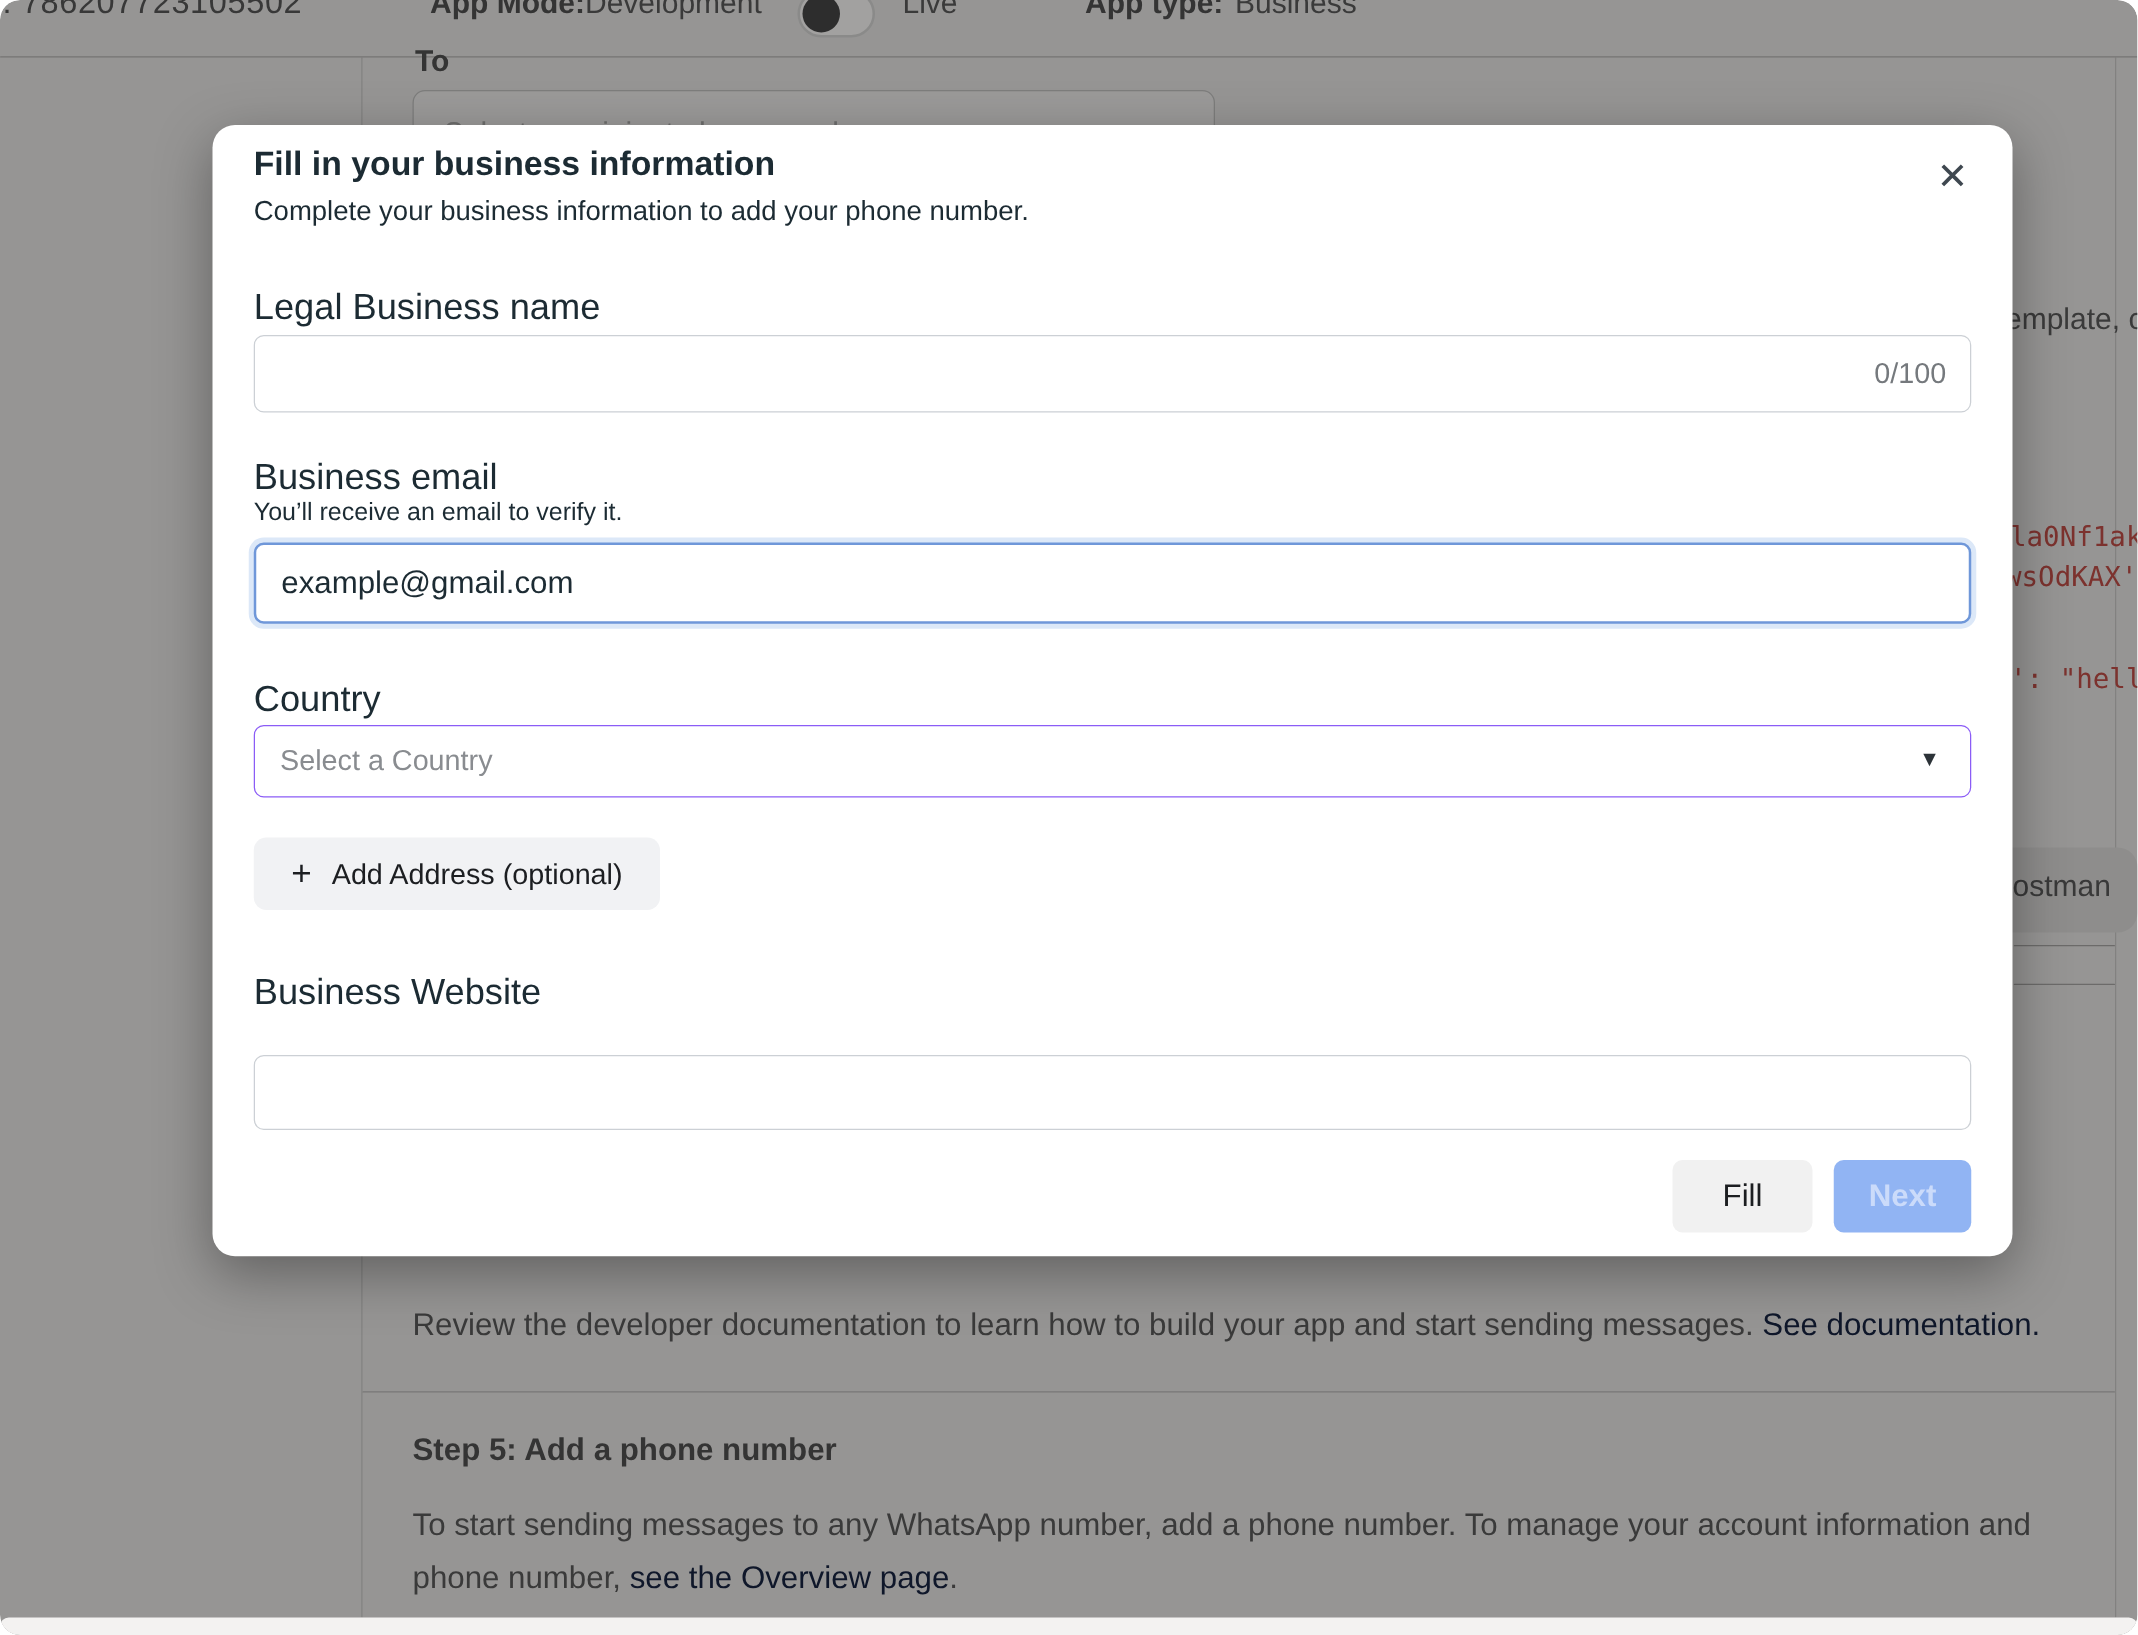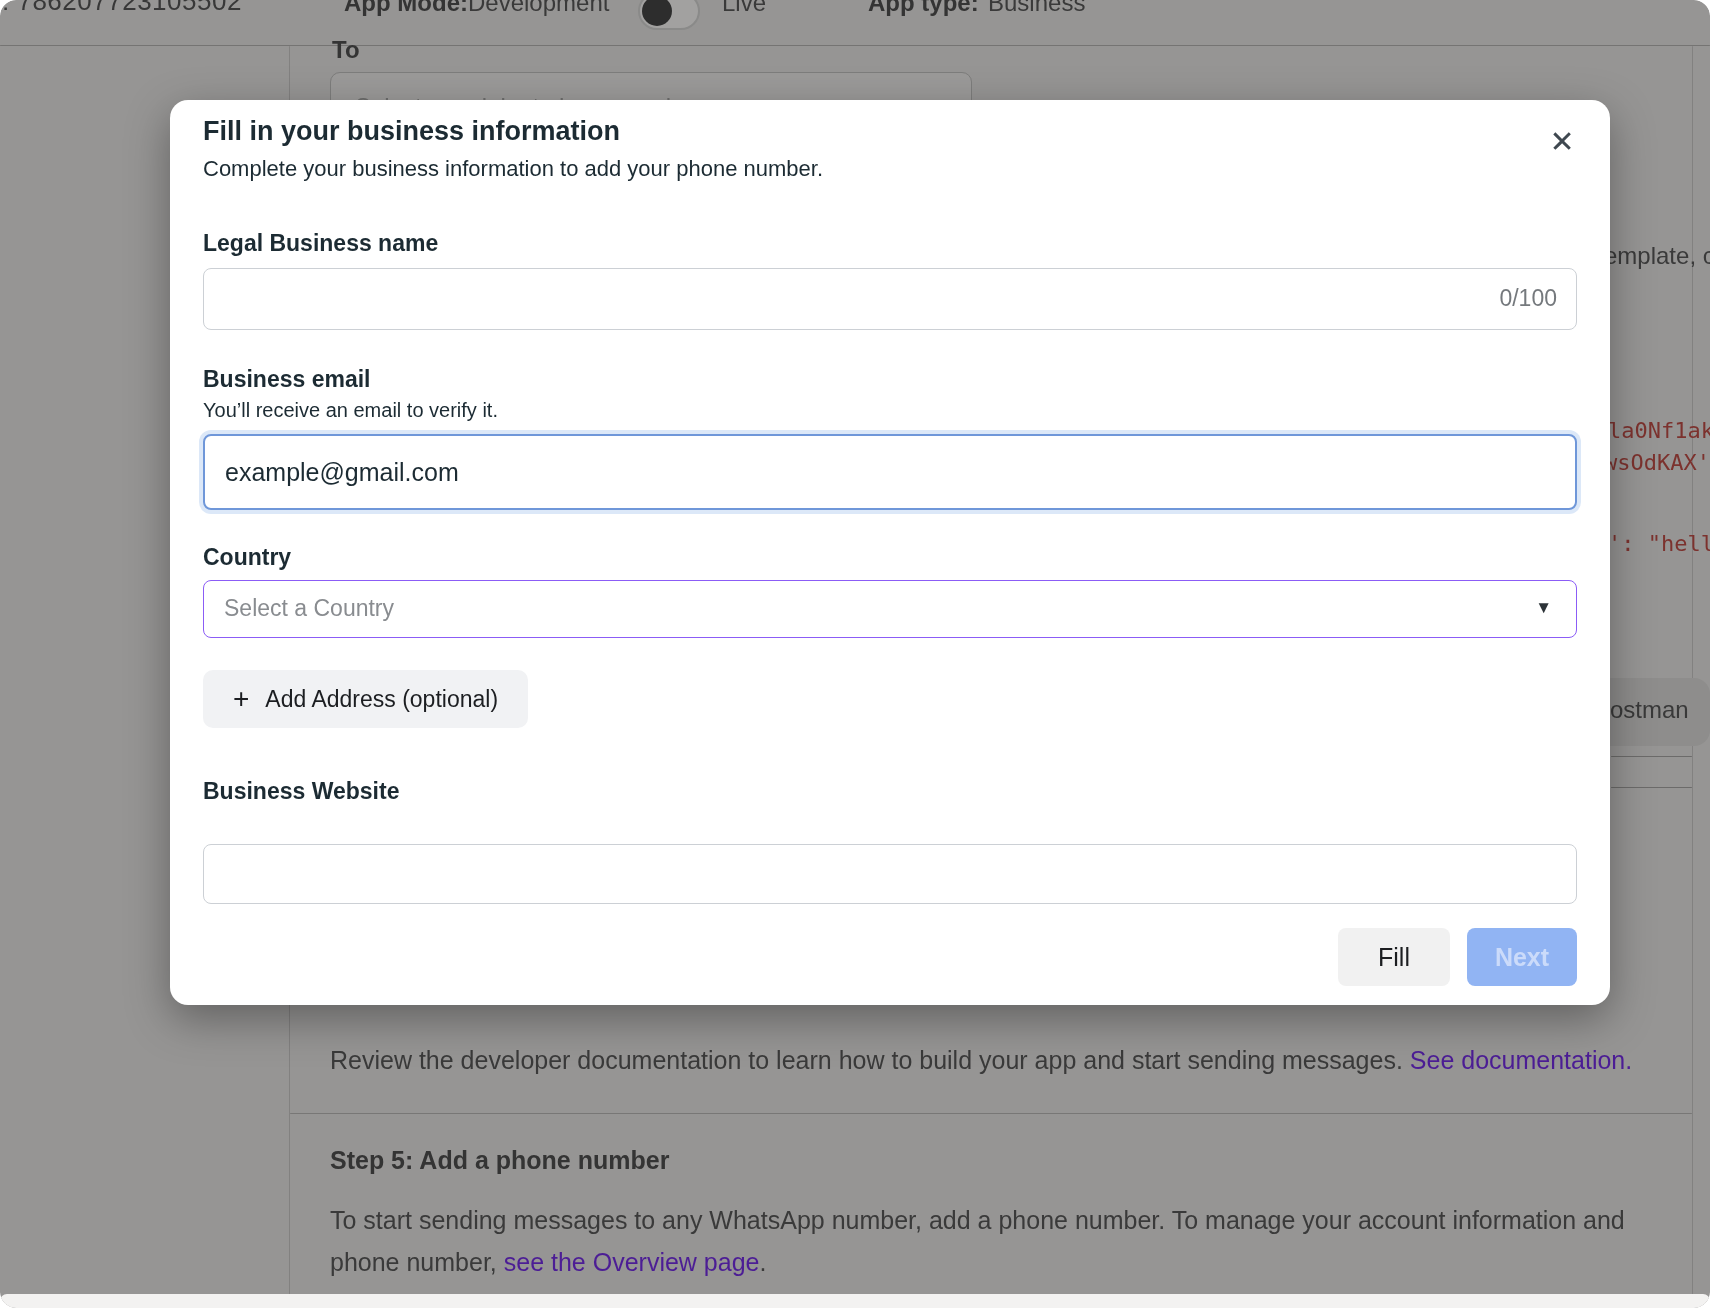--- a/index.html
+++ b/index.html
@@ -5,21 +5,21 @@
   * { margin:0; padding:0; box-sizing:border-box;border-radius:16px; }
   html,body { width:1710px; height:1308px; }
   body { font-family:"Liberation Sans", sans-serif; }
   #screen { position:relative; width:1710px; height:1308px; overflow:hidden; background:#969594; }
   .abs { position:absolute; }
   .nowrap { white-space:nowrap; }
 
   
   .bg-text { color:#3a3a3a; }
   .bg-bold { font-weight:700; color:#343434; }
-  .bg-link { color:#4c1d95; cursor:pointer; }
+  .bg-link { color:#0f172a; cursor:pointer; }
   .topbar-text { font-size:24px; }
   .app-id { left:2px; top:-14px; font-size:26px; letter-spacing:.5px; color:#383838; }
   .top-divider { left:0; top:45px; width:1710px; height:1px; background:rgba(0,0,0,.22); }
   .card-border-l { left:289px; top:46px; height:1248px; width:1px; background:rgba(0,0,0,.13); }
   .card-border-r { left:1692px; top:46px; height:1248px; width:1px; background:rgba(0,0,0,.13); }
 
   .toggle-pill { left:638px; top:-8px; width:62px; height:38px; border-radius:20px;
                  background:#a2a1a0; border:2px solid #8a8a89; }
   .toggle-knob { position:absolute; left:2px; top:2px; width:30px; height:30px; border-radius:50%; background:#2d2d2d; }
 
@@ -47,28 +47,28 @@
   .bottom-strip { left:0; top:1294px; width:1710px; height:14px; background:#f3f2f1; }
 
   
   .modal { left:170px; top:100px; width:1440px; height:905px; background:#ffffff;
            border-radius:18px; box-shadow:0 14px 44px rgba(0,0,0,.35); z-index:10; }
   .modal .abs { position:absolute; }
   .m-title { left:33px; top:16px; font-size:27px; font-weight:700; color:#1c2b33; }
   .m-subtitle { left:33px; top:56px; font-size:22px; color:#1c2b33; }
   .m-close { right:28px; top:22px; width:40px; height:40px; font-size:30px; line-height:40px;
              text-align:center; color:#3f4850; cursor:pointer; background:none; border:none; }
-  .f-label { left:33px; font-size:23px; font-weight:700; color:#1c2b33; }
+  .f-label { left:33px; font-size:29px; font-weight:400; color:#1c2b33; }
   .f-helper { left:33px; font-size:20px; color:#1c2b33; }
   .f-input { left:33px; width:1374px; height:62px; border:1px solid #ccd0d5; border-radius:8px;
              background:#fff; font-family:"Liberation Sans",sans-serif; font-size:24px; color:#1c2b33; padding:0 20px; }
   .lbl-1 { top:130px; } .inp-1 { top:168px; }
   .counter { right:53px; top:185px; font-size:23px; color:#75797d; }
   .lbl-2 { top:266px; } .hlp-2 { top:299px; }
-  .inp-email { top:334px; height:76px; border:2px solid #6f97d9; box-shadow:0 0 0 4px #dce8f8; font-size:25px; }
+  .inp-email { top:334px; height:65px; border:2px solid #6f97d9; box-shadow:0 0 0 4px #dce8f8; font-size:25px; }
   .lbl-3 { top:444px; }
   .select-box { left:33px; top:480px; width:1374px; height:58px; border:1px solid #8b5cf6; border-radius:8px;
                 background:#fff; cursor:pointer; }
   .select-placeholder { position:absolute; left:20px; top:14px; font-size:23px; color:#898c90; }
   .select-caret { position:absolute; right:24px; top:17px; font-size:17px; color:#2c3338; }
   .addr-btn { left:33px; top:570px; height:58px; background:#f1f2f4; border:none; border-radius:10px;
               display:flex; align-items:center; gap:16px; padding:0 30px; cursor:pointer;
               font-family:"Liberation Sans",sans-serif; }
   .addr-plus { font-size:28px; font-weight:400; color:#1c1e21; }
   .addr-label { font-size:23px; color:#1c1e21; }

